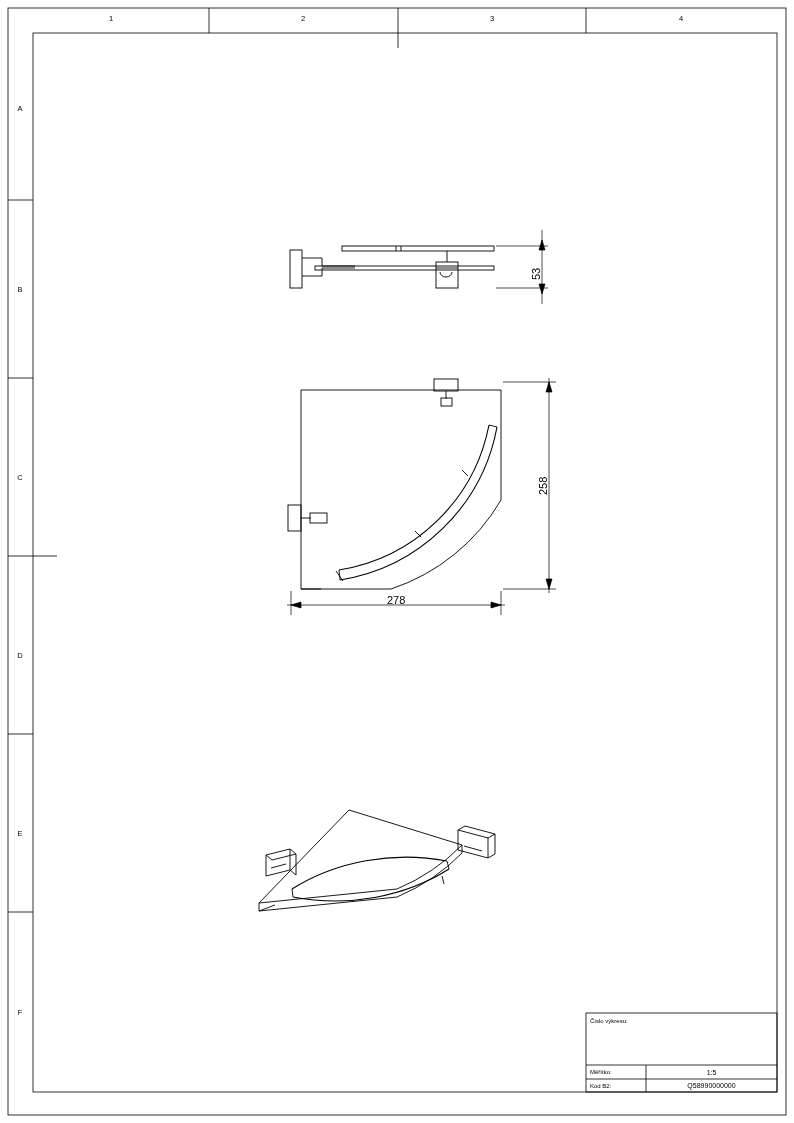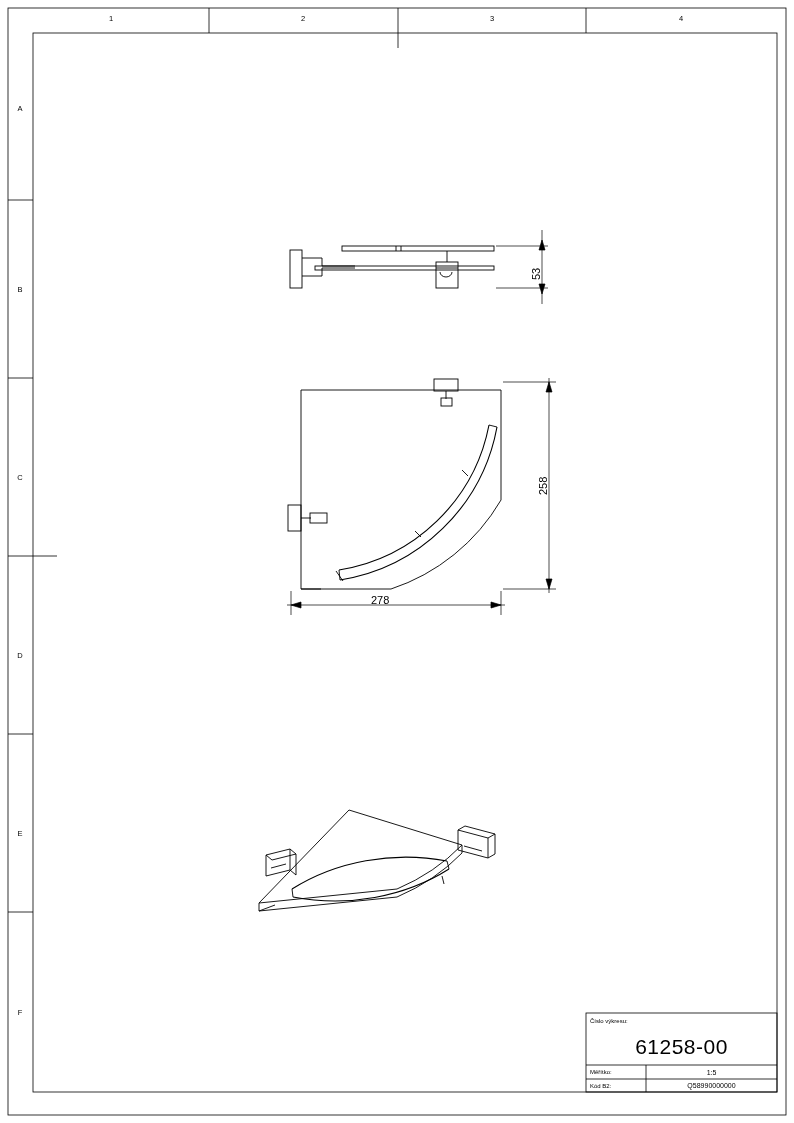--- a/index.html
+++ b/index.html
@@ -206,24 +206,23 @@
 
   <div class="zone-label" style="left:13px; top:104px;">A</div>
   <div class="zone-label" style="left:13px; top:285px;">B</div>
   <div class="zone-label" style="left:13px; top:473px;">C</div>
   <div class="zone-label" style="left:13px; top:651px;">D</div>
   <div class="zone-label" style="left:13px; top:829px;">E</div>
   <div class="zone-label" style="left:13px; top:1008px;">F</div>
 
   <div class="dim-text vertical" style="left:530px; top:280px;">53</div>
   <div class="dim-text vertical" style="left:537px; top:495px;">258</div>
-  <div class="dim-text" style="left:371px; top:594px;">278</div>
+  <div class="dim-text" style="left:387px; top:594px;">278</div>
 
   <div class="tb-label" style="left:590px; top:1017px;">Číslo výkresu:</div>
-  <div class="tb-number" style="left:586px; top:1035px; width:191px;">61258-00</div>
 
   <div class="tb-label" style="left:590px; top:1068px;">Měřítko:</div>
   <div class="tb-value" style="left:646px; top:1068px; width:131px;">1:5</div>
 
   <div class="tb-label" style="left:590px; top:1082px;">Kód B2:</div>
   <div class="tb-value" style="left:646px; top:1081px; width:131px;">Q58990000000</div>
 
 </div>
 
 </body></html>

